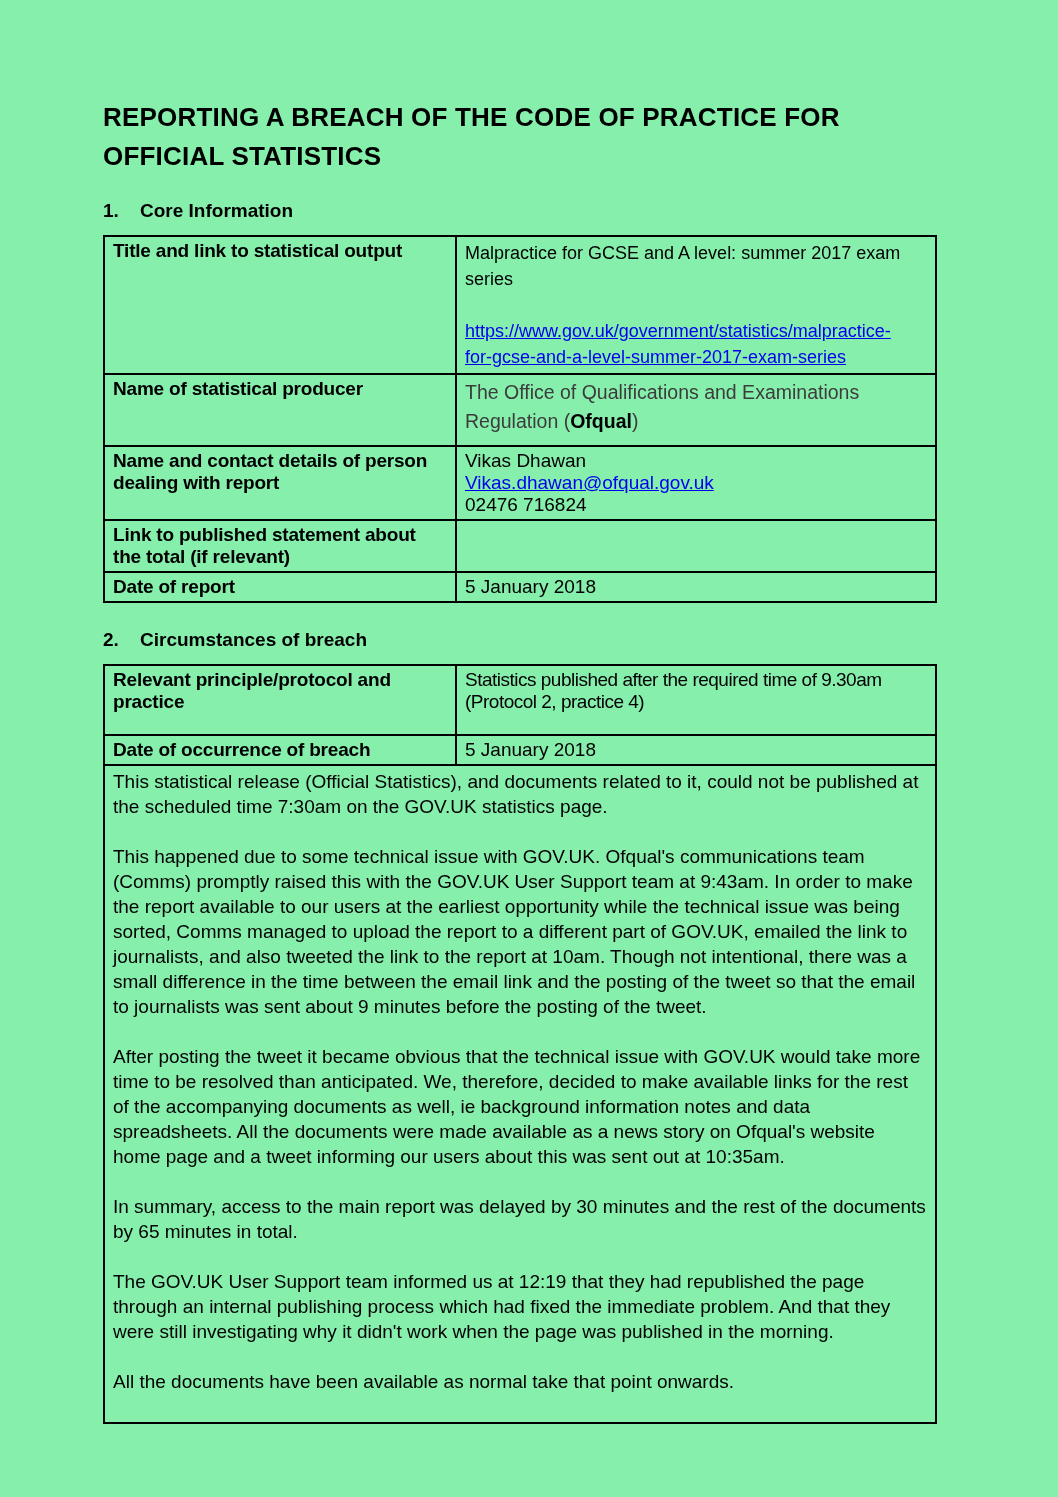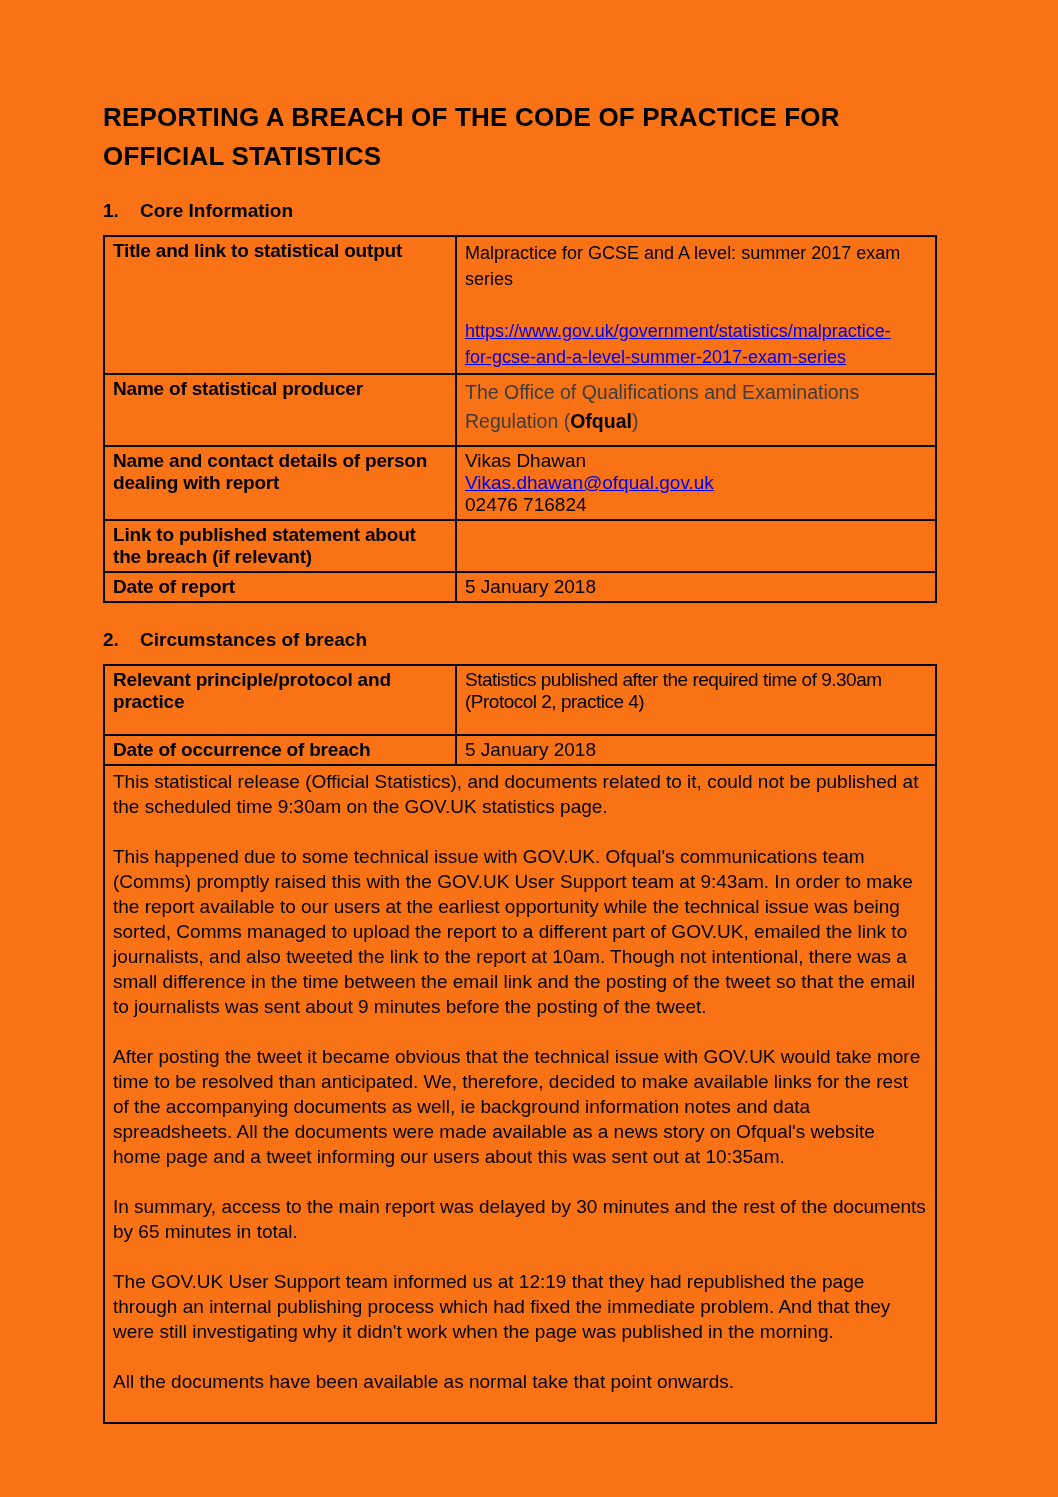--- a/index.html
+++ b/index.html
@@ -6,21 +6,21 @@
     margin: 0;
     padding: 0;
     background: #ffffff;
     font-family: "Liberation Sans", sans-serif;
     color: #000000;
   }
   .page {
     position: relative;
     width: 1058px;
     height: 1497px;
-    background: #f97316;
+    background: #86efac;
     overflow: hidden;
   }
   .content {
     position: absolute;
     left: 103px;
     top: 0;
     width: 832px;
   }
   .doc-title {
     margin-top: 98px;
@@ -140,21 +140,21 @@
       </tr>
       <tr class="r-contact">
         <td class="label-cell">Name and contact details of person dealing with report</td>
         <td>
           <div>Vikas Dhawan</div>
           <div><a class="doc-link" style="color:#0000EE">Vikas.dhawan@ofqual.gov.uk</a></div>
           <div>02476 716824</div>
         </td>
       </tr>
       <tr class="r-stmt">
-        <td class="label-cell">Link to published statement about the breach (if relevant)</td>
+        <td class="label-cell">Link to published statement about the total (if relevant)</td>
         <td></td>
       </tr>
       <tr class="r-date">
         <td class="label-cell">Date of report</td>
         <td>5 January 2018</td>
       </tr>
     </tbody>
       </table>
 
     <div class="section-heading second">
@@ -171,21 +171,21 @@
           <tr class="r-principle">
         <td class="label-cell">Relevant principle/protocol and practice</td>
         <td class="principle-value">Statistics published after the required time of 9.30am (Protocol 2, practice 4)</td>
       </tr>
       <tr class="r-occur">
         <td class="label-cell">Date of occurrence of breach</td>
         <td>5 January 2018</td>
       </tr>
       <tr>
         <td class="narrative-cell" colspan="2">
-          <p>This statistical release (Official Statistics), and documents related to it, could not be published at the scheduled time 9:30am on the GOV.UK statistics page.</p>
+          <p>This statistical release (Official Statistics), and documents related to it, could not be published at the scheduled time 7:30am on the GOV.UK statistics page.</p>
           <p>This happened due to some technical issue with GOV.UK. Ofqual's communications team (Comms) promptly raised this with the GOV.UK User Support team at 9:43am. In order to make the report available to our users at the earliest opportunity while the technical issue was being sorted, Comms managed to upload the report to a different part of GOV.UK, emailed the link to journalists, and also tweeted the link to the report at 10am. Though not intentional, there was a small difference in the time between the email link and the posting of the tweet so that the email to journalists was sent about 9 minutes before the posting of the tweet.</p>
           <p>After posting the tweet it became obvious that the technical issue with GOV.UK would take more time to be resolved than anticipated. We, therefore, decided to make available links for the rest of the accompanying documents as well, ie background information notes and data spreadsheets. All the documents were made available as a news story on Ofqual's website home page and a tweet informing our users about this was sent out at 10:35am.</p>
           <p>In summary, access to the main report was delayed by 30 minutes and the rest of the documents by 65 minutes in total.</p>
           <p>The GOV.UK User Support team informed us at 12:19 that they had republished the page through an internal publishing process which had fixed the immediate problem. And that they were still investigating why it didn't work when the page was published in the morning.</p>
           <p>All the documents have been available as normal take that point onwards.</p>
         </td>
       </tr>
     </tbody>
       </table>
 

